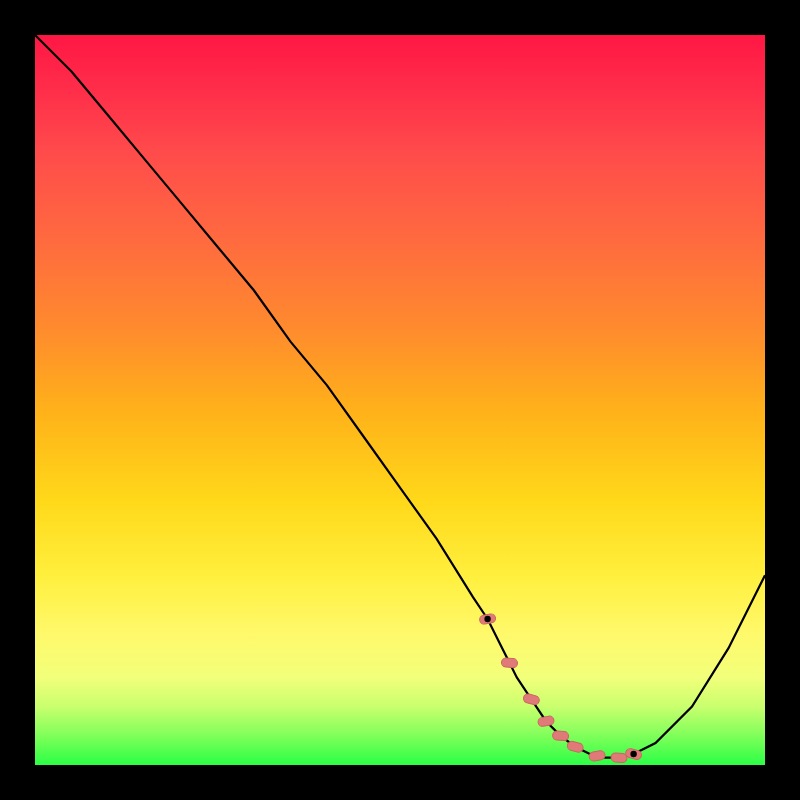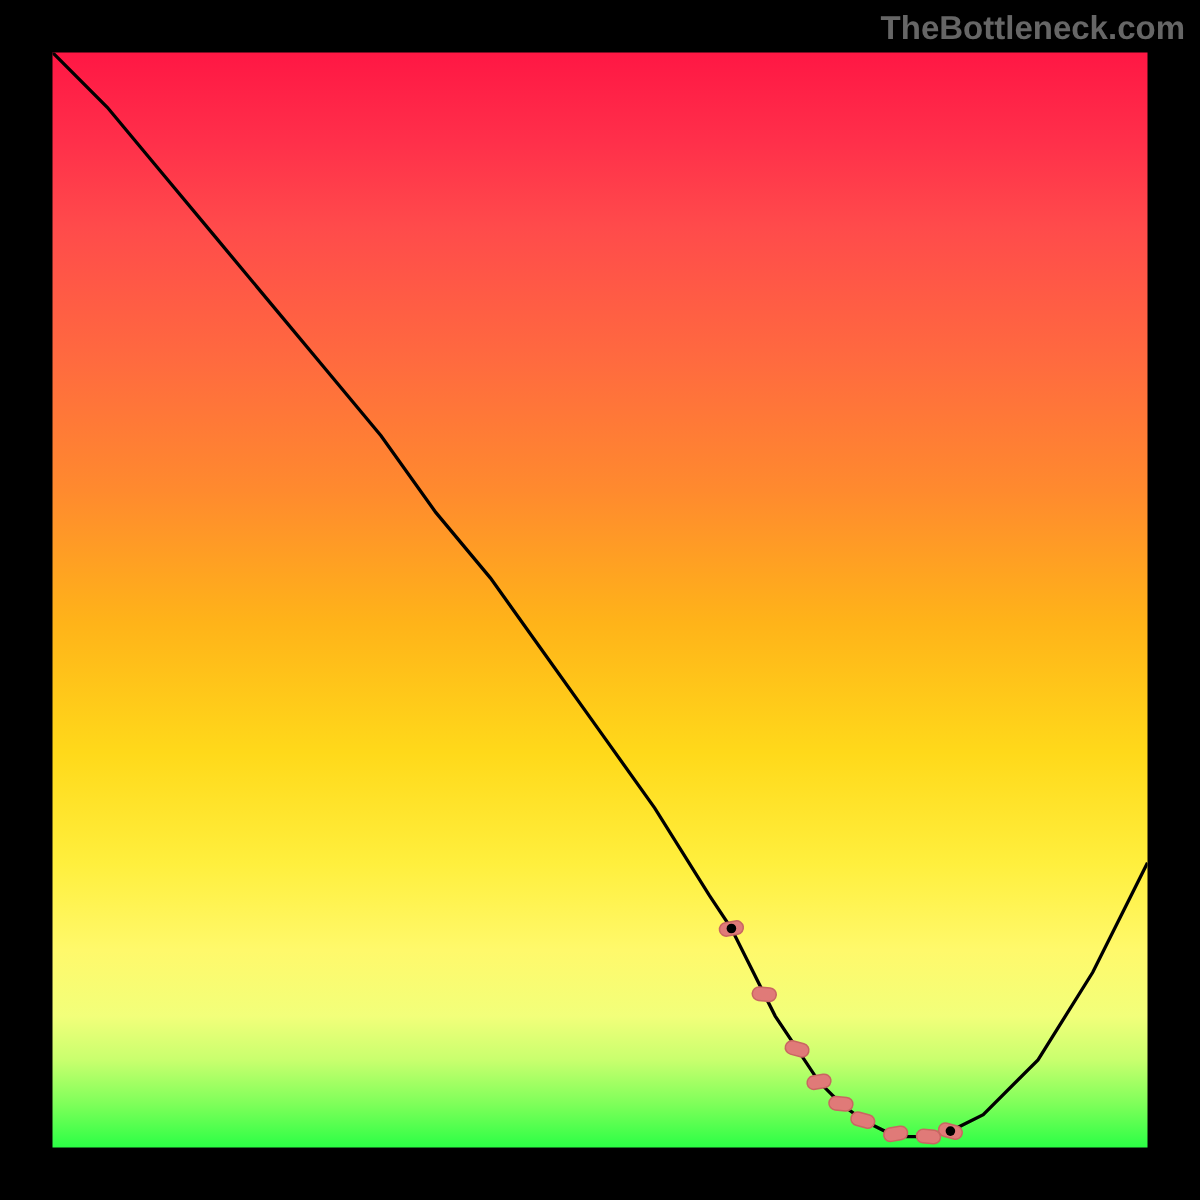--- a/index.html
+++ b/index.html
@@ -71,21 +71,20 @@
     font-size: 22px;
     font-weight: bold;
     white-space: nowrap;
   }
 </style>
 </head>
 <body>
 
 <div class="frame">
 
-  <div class="watermark">TheBottleneck.com</div>
 
   <div class="plot-area">
     <svg viewBox="0 0 730 730" preserveAspectRatio="none">
       <path id="curve-path" class="curve" d="M0.00 0.00 L36.50 36.50 L73.00 80.30 L109.50 124.10 L146.00 167.90 L182.50 211.70 L219.00 255.50 L255.50 306.60 L292.00 350.40 L328.50 401.50 L365.00 452.60 L401.50 503.70 L438.00 562.10 L452.60 584.00 L467.20 613.20 L481.80 642.40 L496.40 664.30 L511.00 686.20 L525.60 700.80 L540.20 711.75 L554.80 719.05 L569.40 722.70 L584.00 722.70 L598.60 719.05 L620.50 708.10 L657.00 671.60 L693.50 613.20 L730.00 540.20"></path>
       <g id="markers-group">
           <rect x="444.60" y="579.50" width="16" height="9" rx="4.5" ry="4.5" class="marker" transform="rotate(-10 452.60 584.00)"></rect>
           <rect x="466.50" y="623.30" width="16" height="9" rx="4.5" ry="4.5" class="marker" transform="rotate(5 474.50 627.80)"></rect>
           <rect x="488.40" y="659.80" width="16" height="9" rx="4.5" ry="4.5" class="marker" transform="rotate(15 496.40 664.30)"></rect>
           <rect x="503.00" y="681.70" width="16" height="9" rx="4.5" ry="4.5" class="marker" transform="rotate(-10 511.00 686.20)"></rect>
           <rect x="517.60" y="696.30" width="16" height="9" rx="4.5" ry="4.5" class="marker" transform="rotate(5 525.60 700.80)"></rect>

